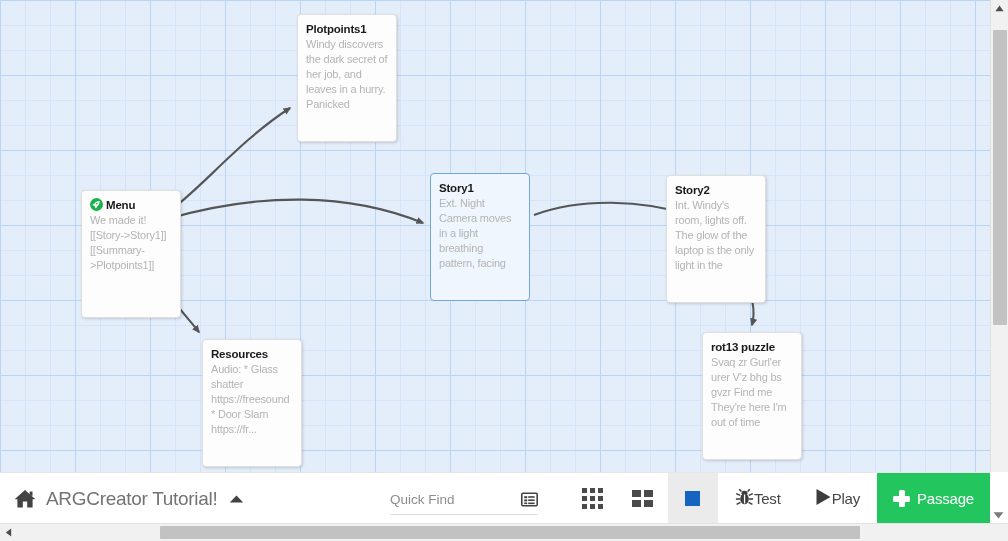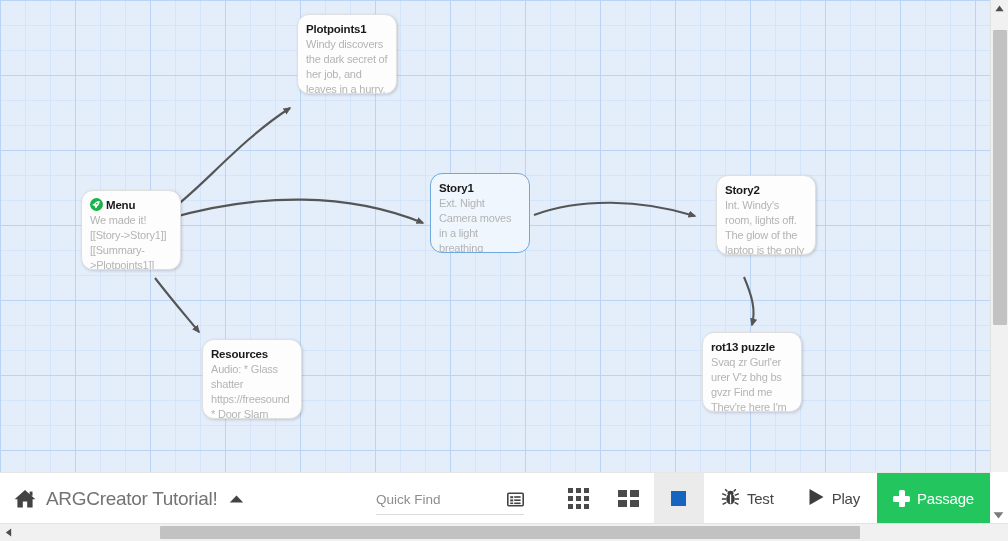--- a/index.html
+++ b/index.html
@@ -44,24 +44,24 @@
     width: 990px;
     height: 472px;
     pointer-events: none;
   }
 
   
   .passage {
     position: absolute;
     box-sizing: border-box;
     width: 100px;
-    height: 80px;
+    height: 128px;
     background: #fdfdfd;
     border: 1px solid #dfdfdf;
-    border-radius: 12px;
+    border-radius: 4px;
     box-shadow: 1px 1px 3px rgba(0,0,0,0.16);
     padding: 7px 8px 0 8px;
     overflow: hidden;
   }
   .passage.selected {
     background: #eff6fd;
     border: 1px solid #6fa8dc;
     box-shadow: 0 0 0 0 rgba(0,0,0,0);
   }
   .passage-title {
@@ -220,21 +220,20 @@
     justify-content: center;
     flex: 0 0 auto;
     cursor: pointer;
   }
   .tb-iconbtn.active { background: #ebebeb; }
 
   .tb-textbtn {
     display: flex;
     align-items: center;
     justify-content: center;
-    gap: 7px;
     padding: 0 17px;
     flex: 0 0 auto;
     cursor: pointer;
   }
   .tb-textbtn .label {
     font-size: 15px;
     color: #464646;
     letter-spacing: -0.2px;
   }
 
@@ -312,21 +311,21 @@
     <div class="passage" style="left:297px; top:14px;">
       <div class="passage-title">Plotpoints1</div>
       <div class="passage-excerpt">Windy discovers the dark secret of her job, and leaves in a hurry. Panicked</div>
     </div>
 
     <div class="passage selected" style="left:430px; top:173px;">
       <div class="passage-title">Story1</div>
       <div class="passage-excerpt">Ext. Night Camera moves in a light breathing pattern, facing</div>
     </div>
 
-    <div class="passage" style="left:716px; top:175px;">
+    <div class="passage" style="left:666px; top:175px;">
       <div class="passage-title">Story2</div>
       <div class="passage-excerpt">Int. Windy's room, lights off. The glow of the laptop is the only light in the</div>
     </div>
 
     <div class="passage" style="left:202px; top:339px;">
       <div class="passage-title">Resources</div>
       <div class="passage-excerpt">Audio: * Glass shatter https://freesound * Door Slam https://fr...</div>
     </div>
 
     <div class="passage" style="left:702px; top:332px;">

